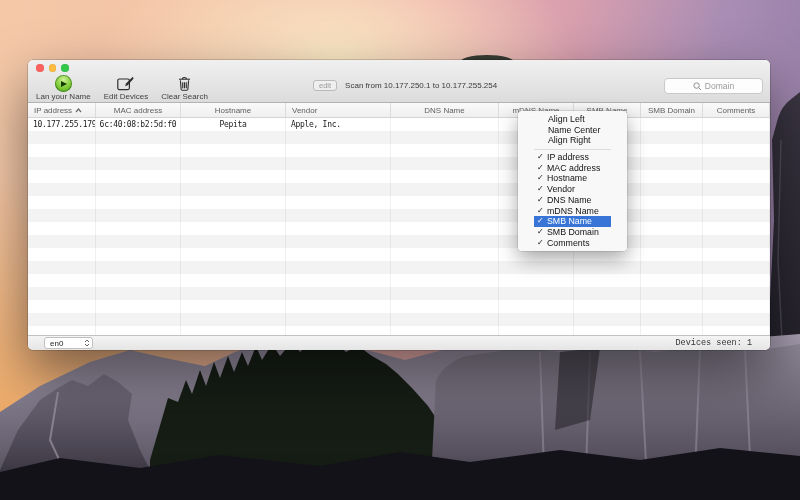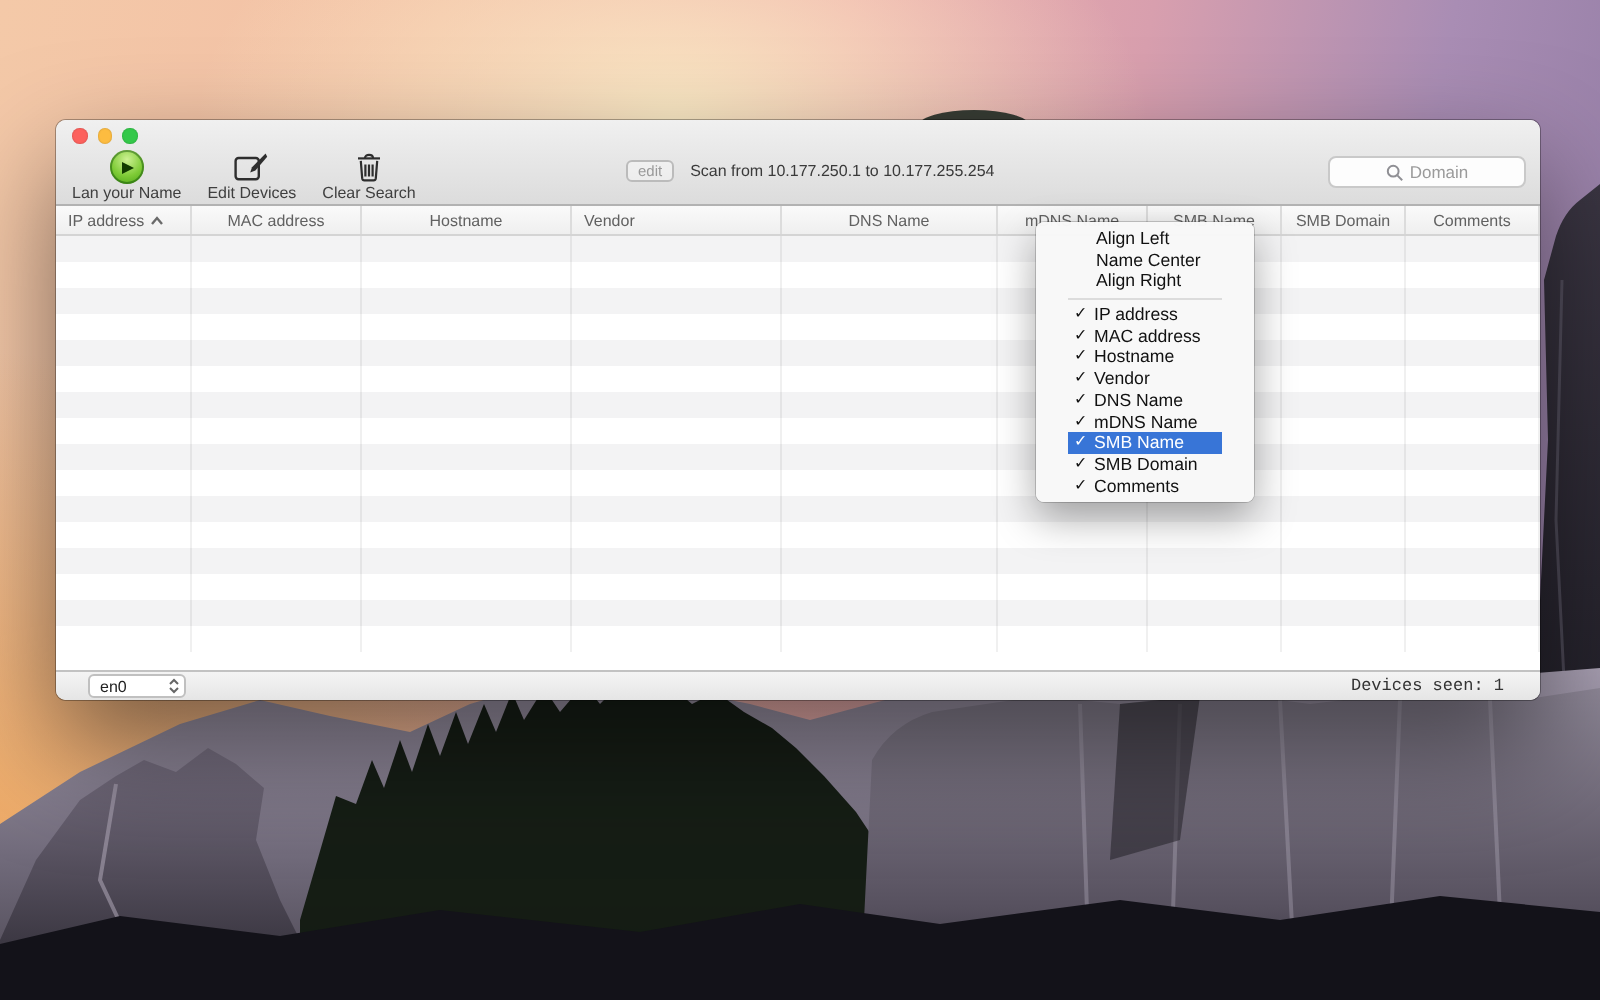--- a/index.html
+++ b/index.html
@@ -196,20 +196,31 @@
         <span>SMB Name</span>
       </div>
       <div class="hcell" style="width: 62px;">
         <span>SMB Domain</span>
       </div>
       <div class="hcell" style="width: 62px;">
         <span>Comments</span>
       </div>
     </div>
   <div class="tbody" id="tbody">
+      <div class="trow">
+        <div class="tcell al" style="width: 68px;">10.177.255.179</div>
+        <div class="tcell" style="width: 85px;">6c:40:08:b2:5d:f0</div>
+        <div class="tcell" style="width: 105px;">Pepita</div>
+        <div class="tcell al" style="width: 105px;">Apple, Inc.</div>
+        <div class="tcell" style="width: 108px;"></div>
+        <div class="tcell" style="width: 75px;"></div>
+        <div class="tcell" style="width: 67px;"></div>
+        <div class="tcell" style="width: 62px;"></div>
+        <div class="tcell" style="width: 62px;"></div>
+      </div>
       <div class="trow stripe">
         <div class="tcell al" style="width: 68px;"></div>
         <div class="tcell" style="width: 85px;"></div>
         <div class="tcell" style="width: 105px;"></div>
         <div class="tcell al" style="width: 105px;"></div>
         <div class="tcell" style="width: 108px;"></div>
         <div class="tcell" style="width: 75px;"></div>
         <div class="tcell" style="width: 67px;"></div>
         <div class="tcell" style="width: 62px;"></div>
         <div class="tcell" style="width: 62px;"></div>

